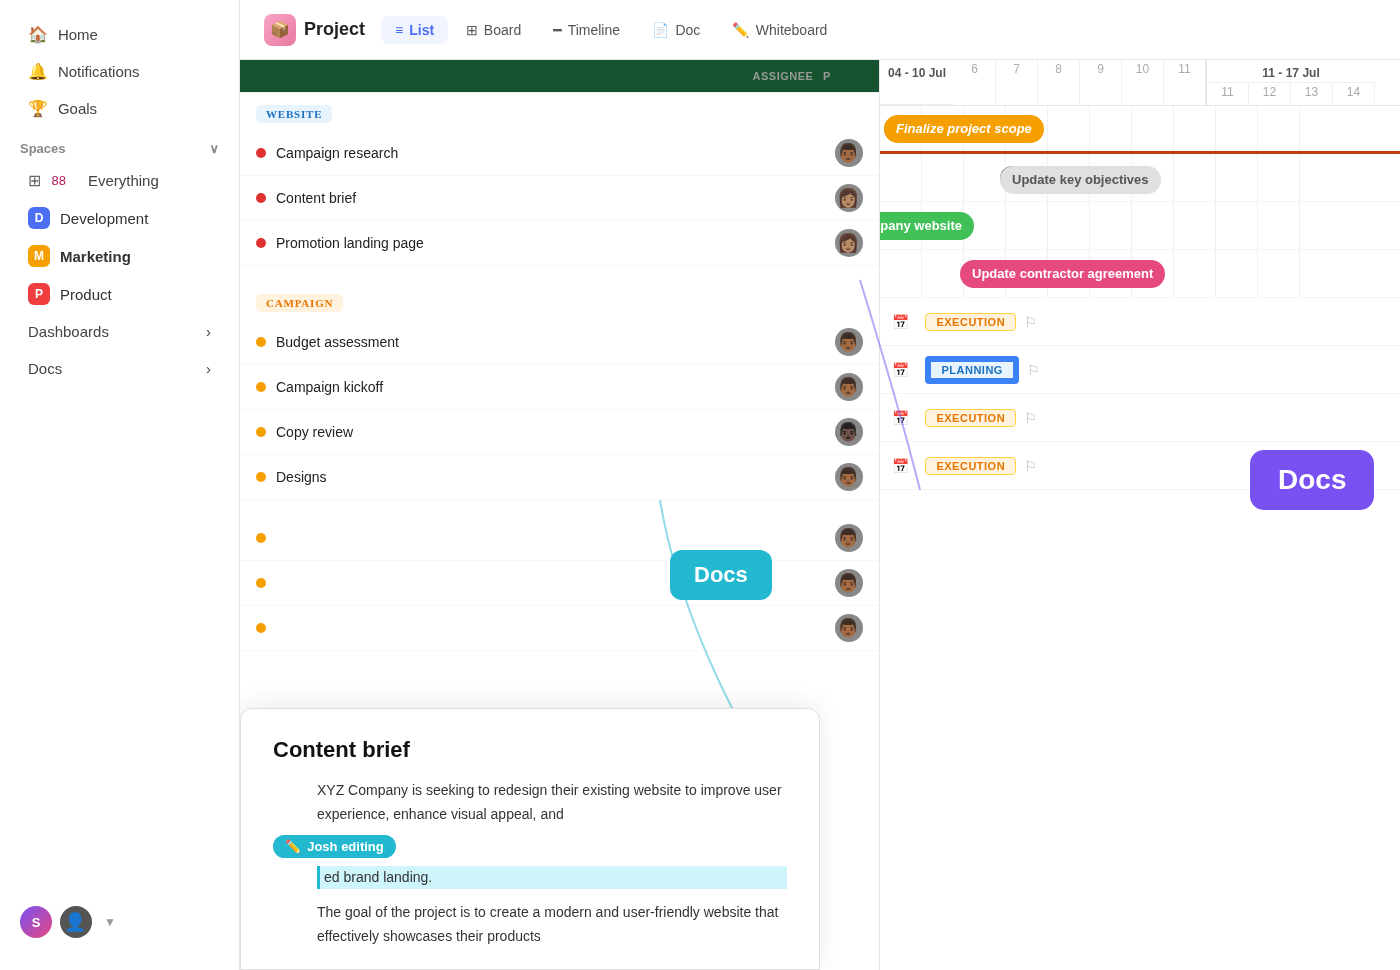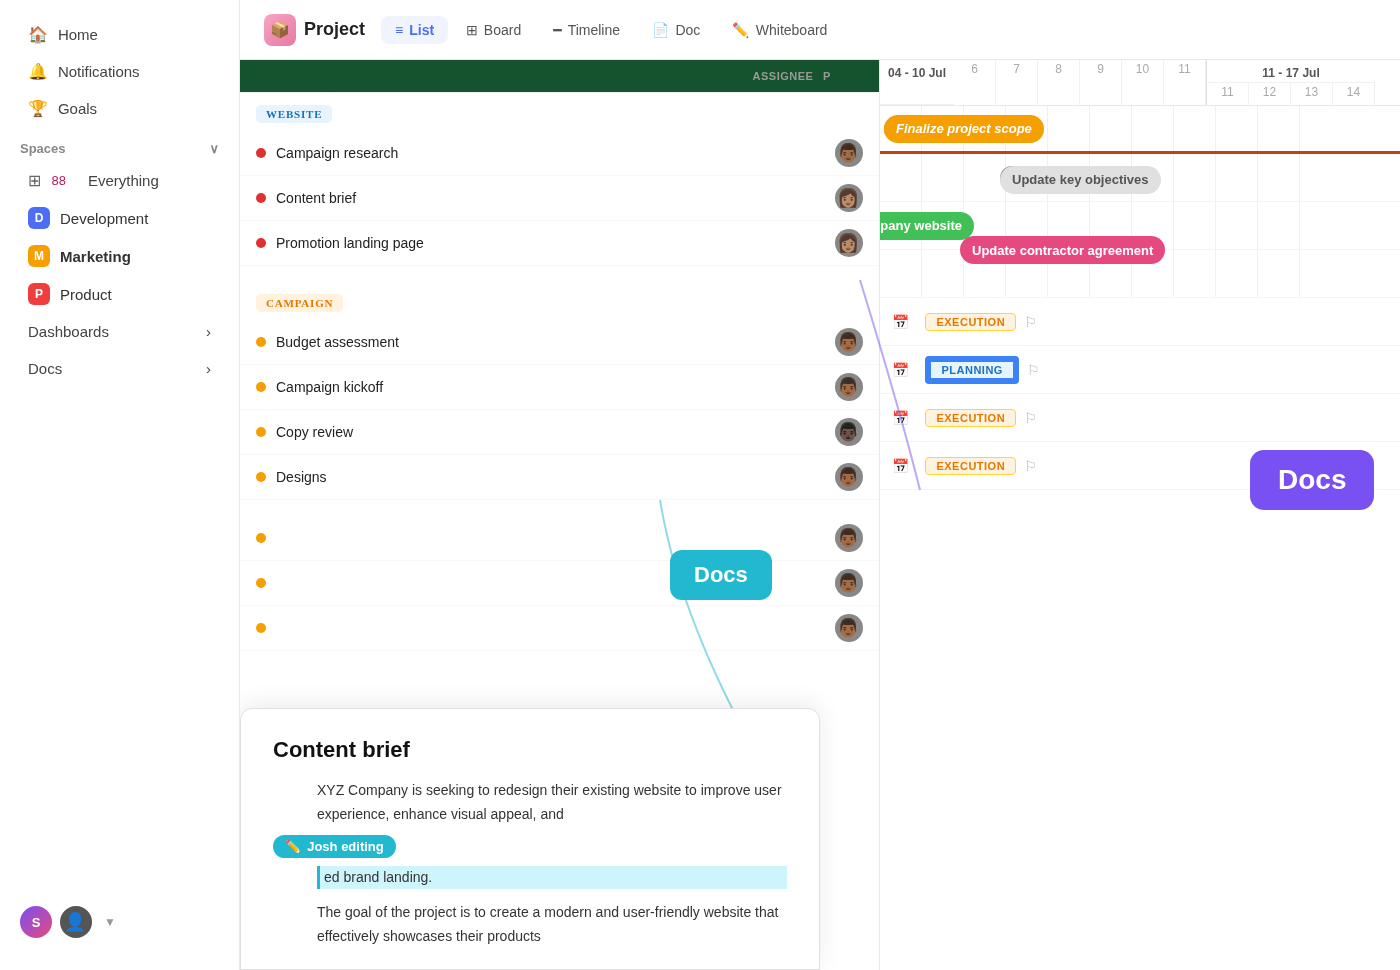--- a/index.html
+++ b/index.html
@@ -587,21 +587,21 @@
             <div class="gantt-cell"></div>
           </div>
           <div style="position:absolute; left:62px; display:flex; align-items:center; gap:6px;justify-content:flex-end;">
             <div class="gantt-avatar">👩🏽</div>
             <div class="gantt-bar bar-green">
               <span>Refresh company website</span>
             </div>
           </div>
         </div>
 
-        <div style="display:flex; height:48px; border-bottom:1px solid #f5f5f5; position:relative;">
+        <div style="display:flex; height:48px; align-items:center; border-bottom:1px solid #f5f5f5; position:relative;">
           <div style="display:flex; height:100%;">
             <div class="gantt-cell"></div>
             <div class="gantt-cell"></div>
             <div class="gantt-cell"></div>
             <div class="gantt-cell"></div>
             <div class="gantt-cell"></div>
             <div class="gantt-cell"></div>
             <div class="gantt-cell"></div>
             <div class="gantt-cell"></div>
             <div class="gantt-cell"></div>

